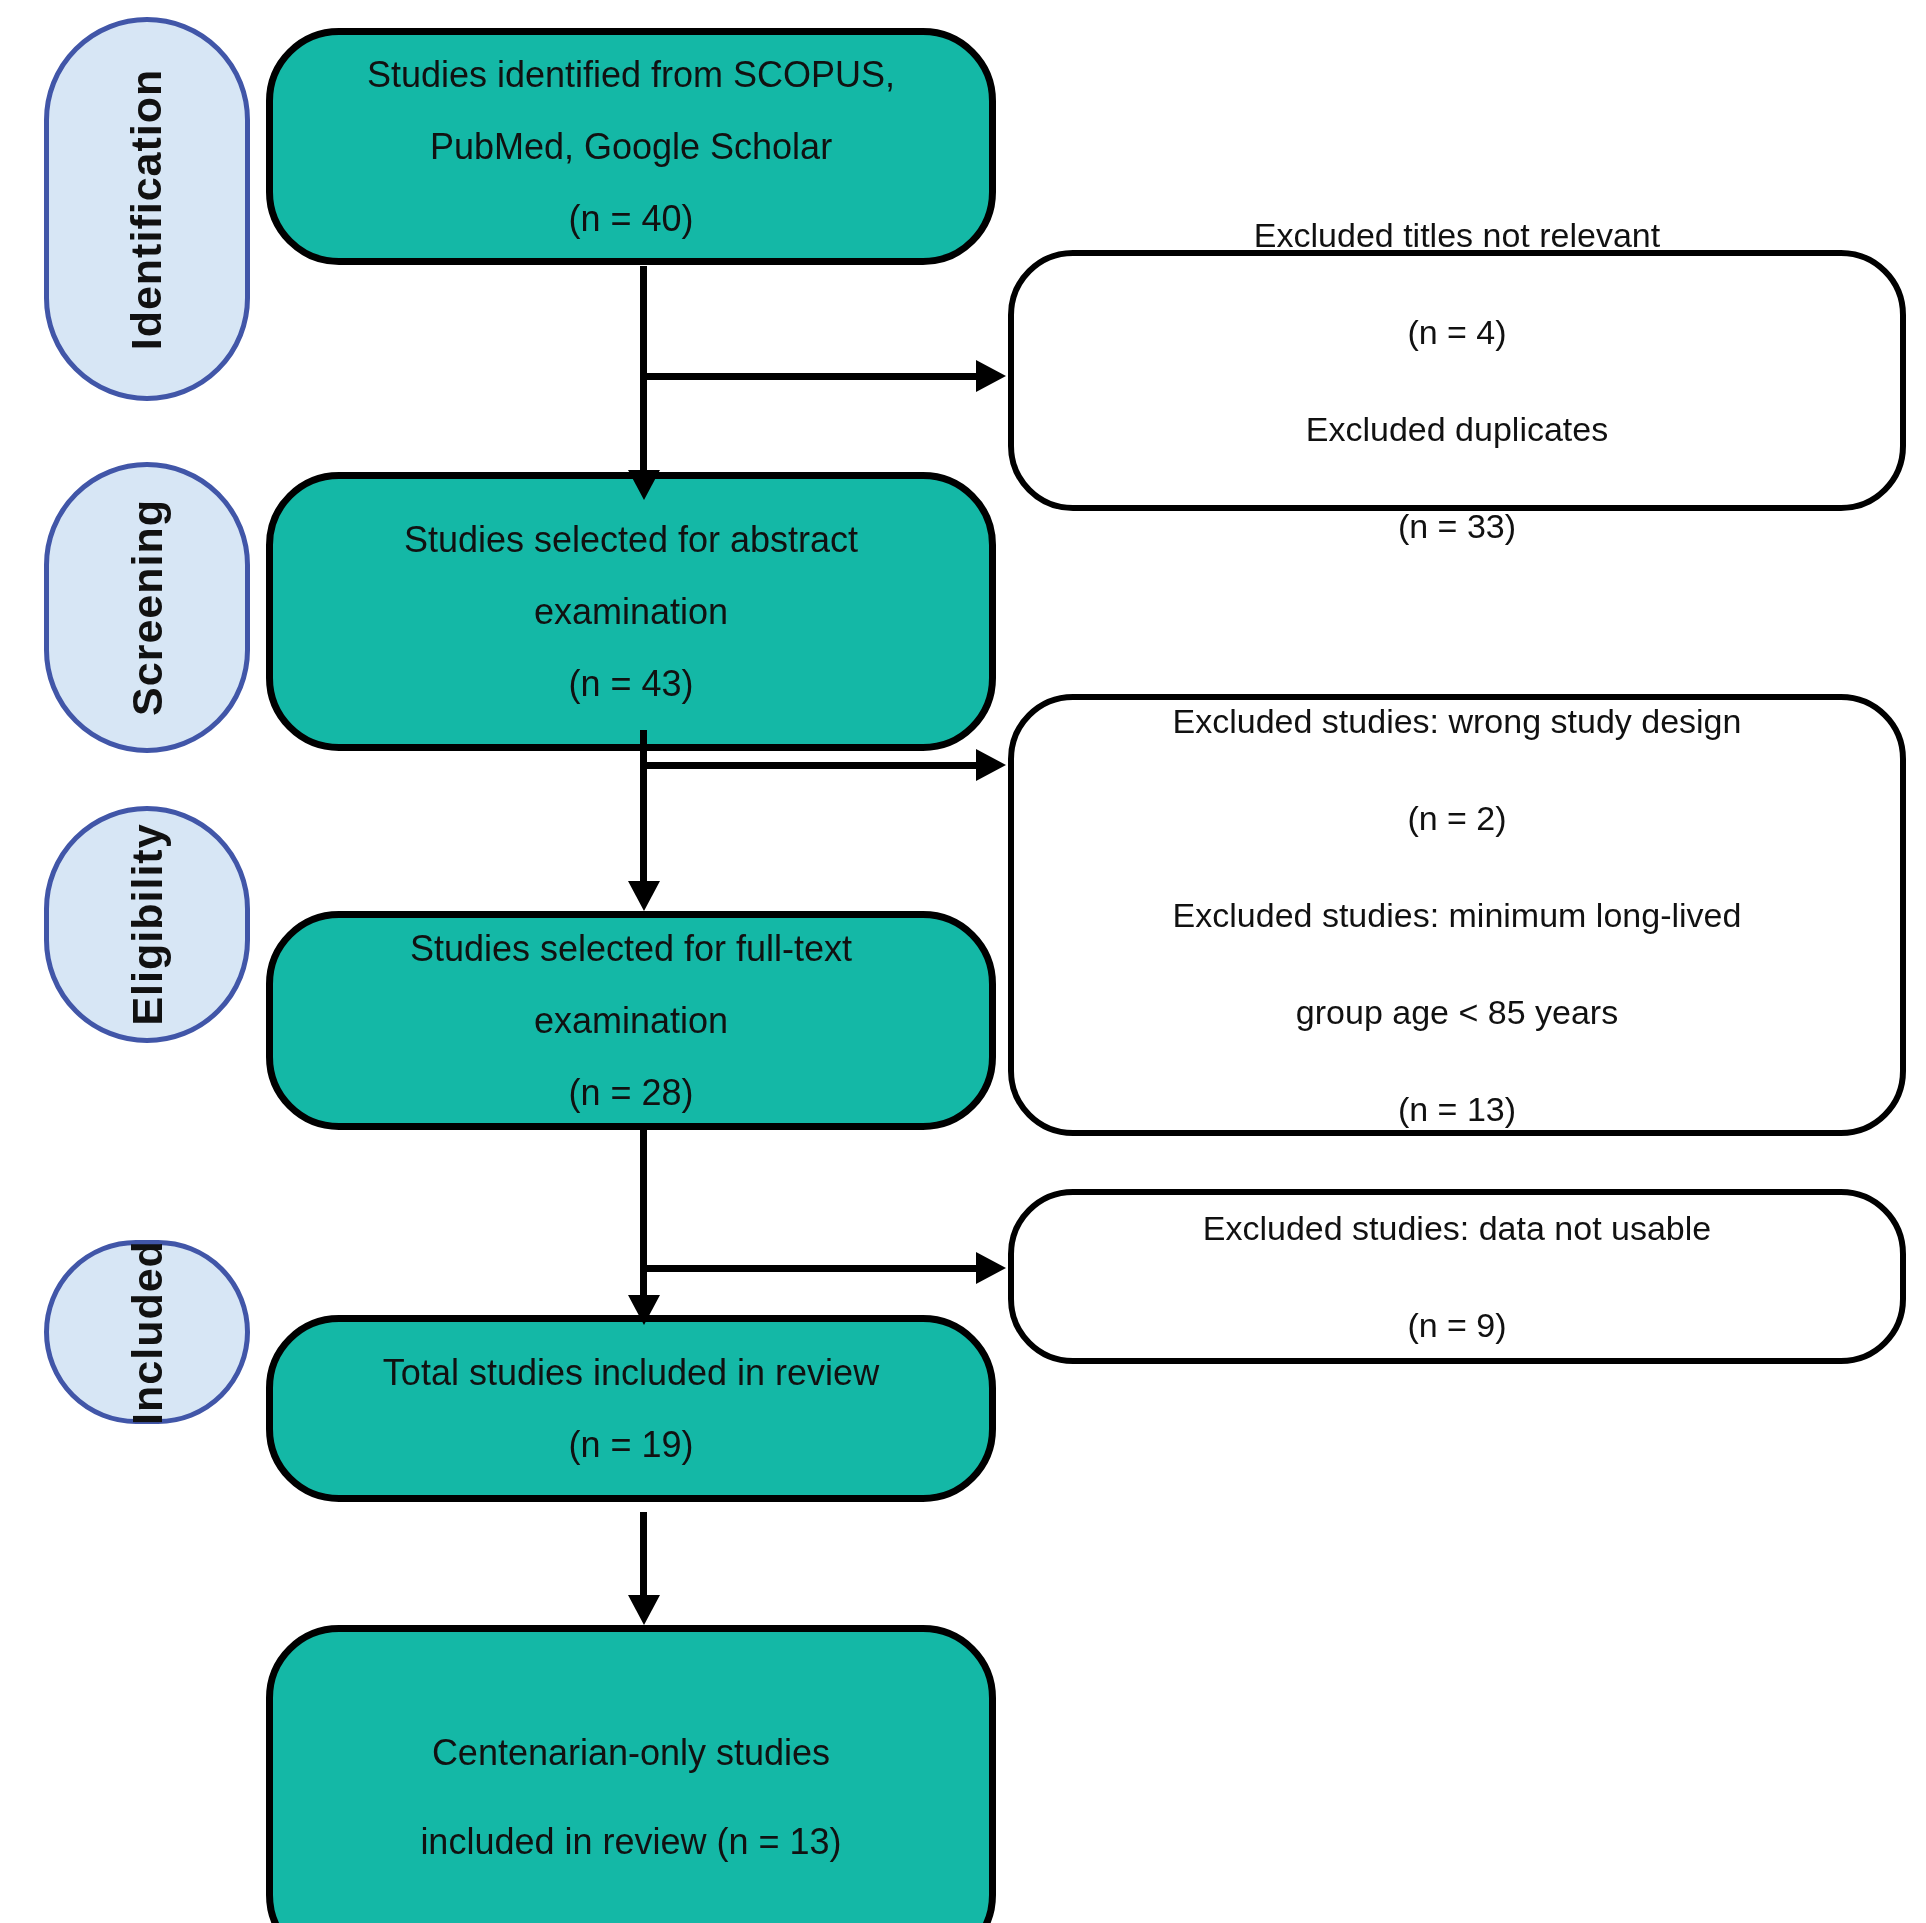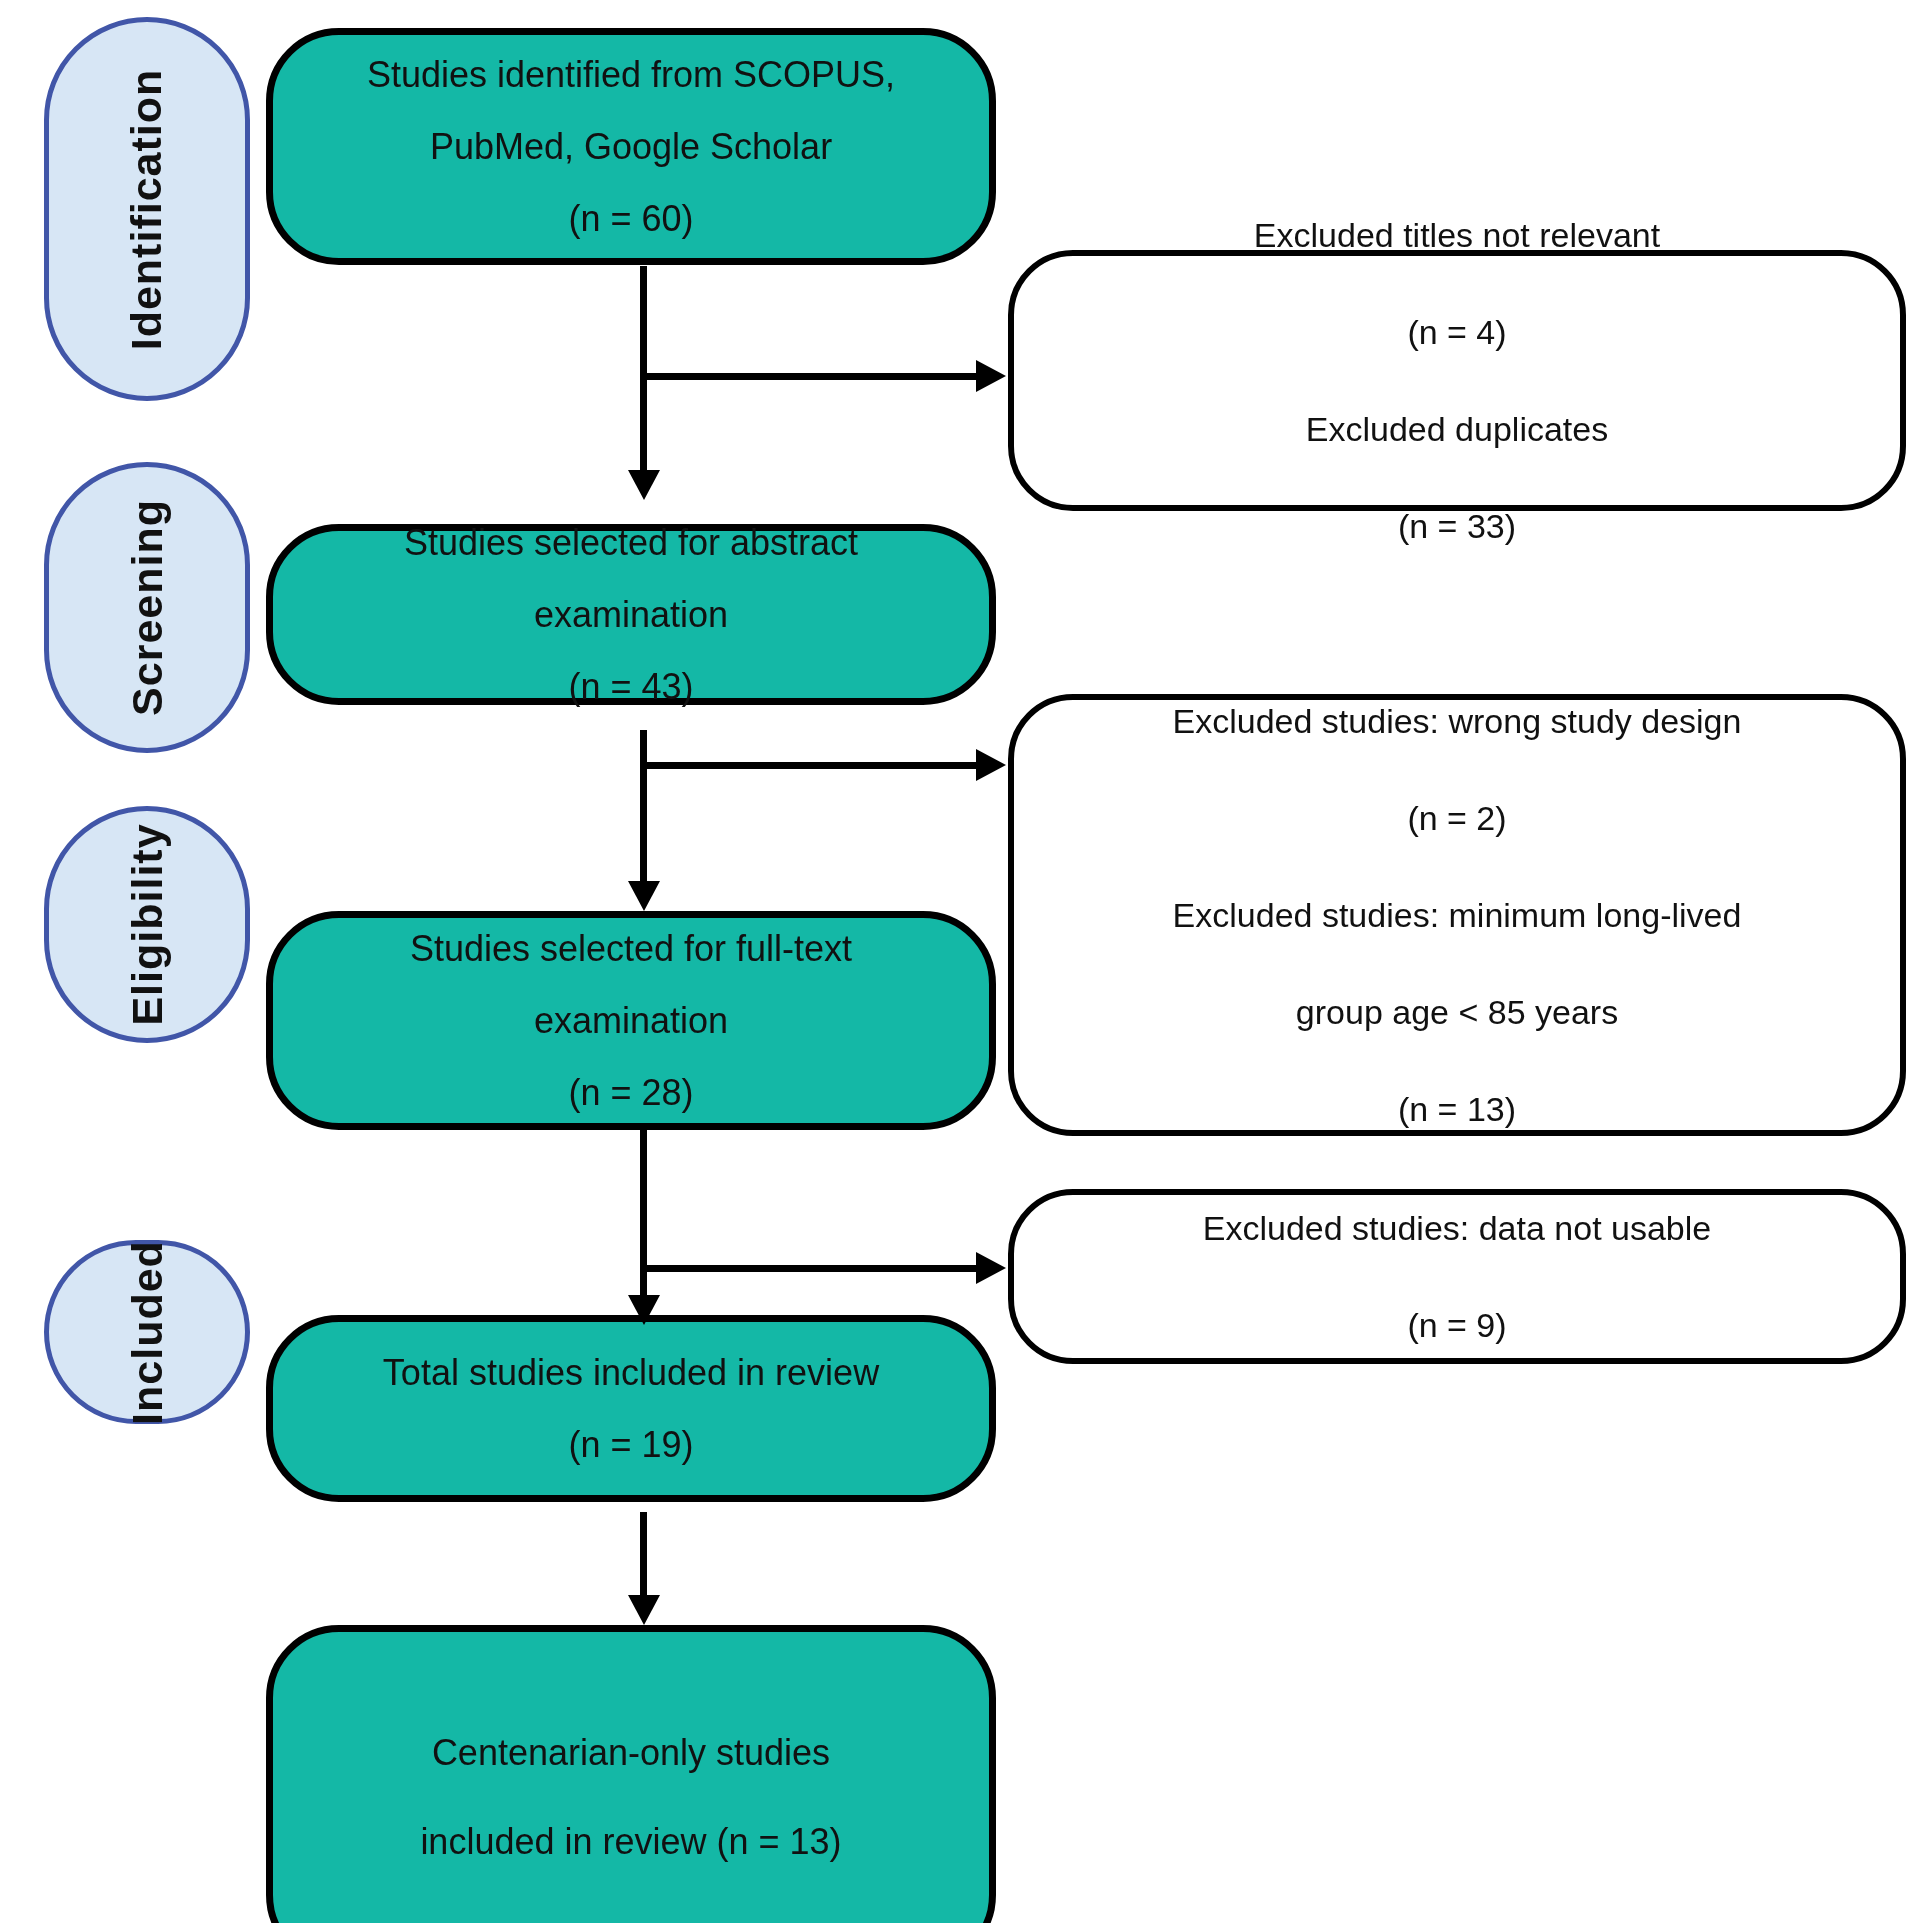--- a/index.html
+++ b/index.html
@@ -57,21 +57,21 @@
     justify-content: center;
     text-align: center;
   }
   .mainbox div {
     font-size: 36px;
     line-height: 72px;
     color: #111111;
     white-space: nowrap;
   }
   .box1 { top: 28px;   height: 237px; }
-  .box2 { top: 524px;  height: 181px; }
+  .box2 { top: 472px;  height: 279px; }
   .box3 { top: 911px; height: 219px; }
   .box4 { top: 1315px; height: 187px; }
   .box5 { top: 1625px; height: 343px; }
   .box5 div { line-height: 89px; }
 
   
   .excbox {
     position: absolute;
     left: 1008px;
     width: 898px;
@@ -157,21 +157,21 @@
   <div class="stage stage-eligibility">
     <span>Eligibility</span>
   </div>
   <div class="stage stage-included">
     <span>Included</span>
   </div>
 
   <div class="mainbox box1">
     <div>Studies identified from SCOPUS,</div>
     <div>PubMed, Google Scholar</div>
-    <div>(n = 60)</div>
+    <div>(n = 40)</div>
   </div>
 
   <div class="mainbox box2">
     <div>Studies selected for abstract</div>
     <div>examination</div>
     <div>(n = 43)</div>
   </div>
 
   <div class="mainbox box3">
     <div>Studies selected for full-text</div>

